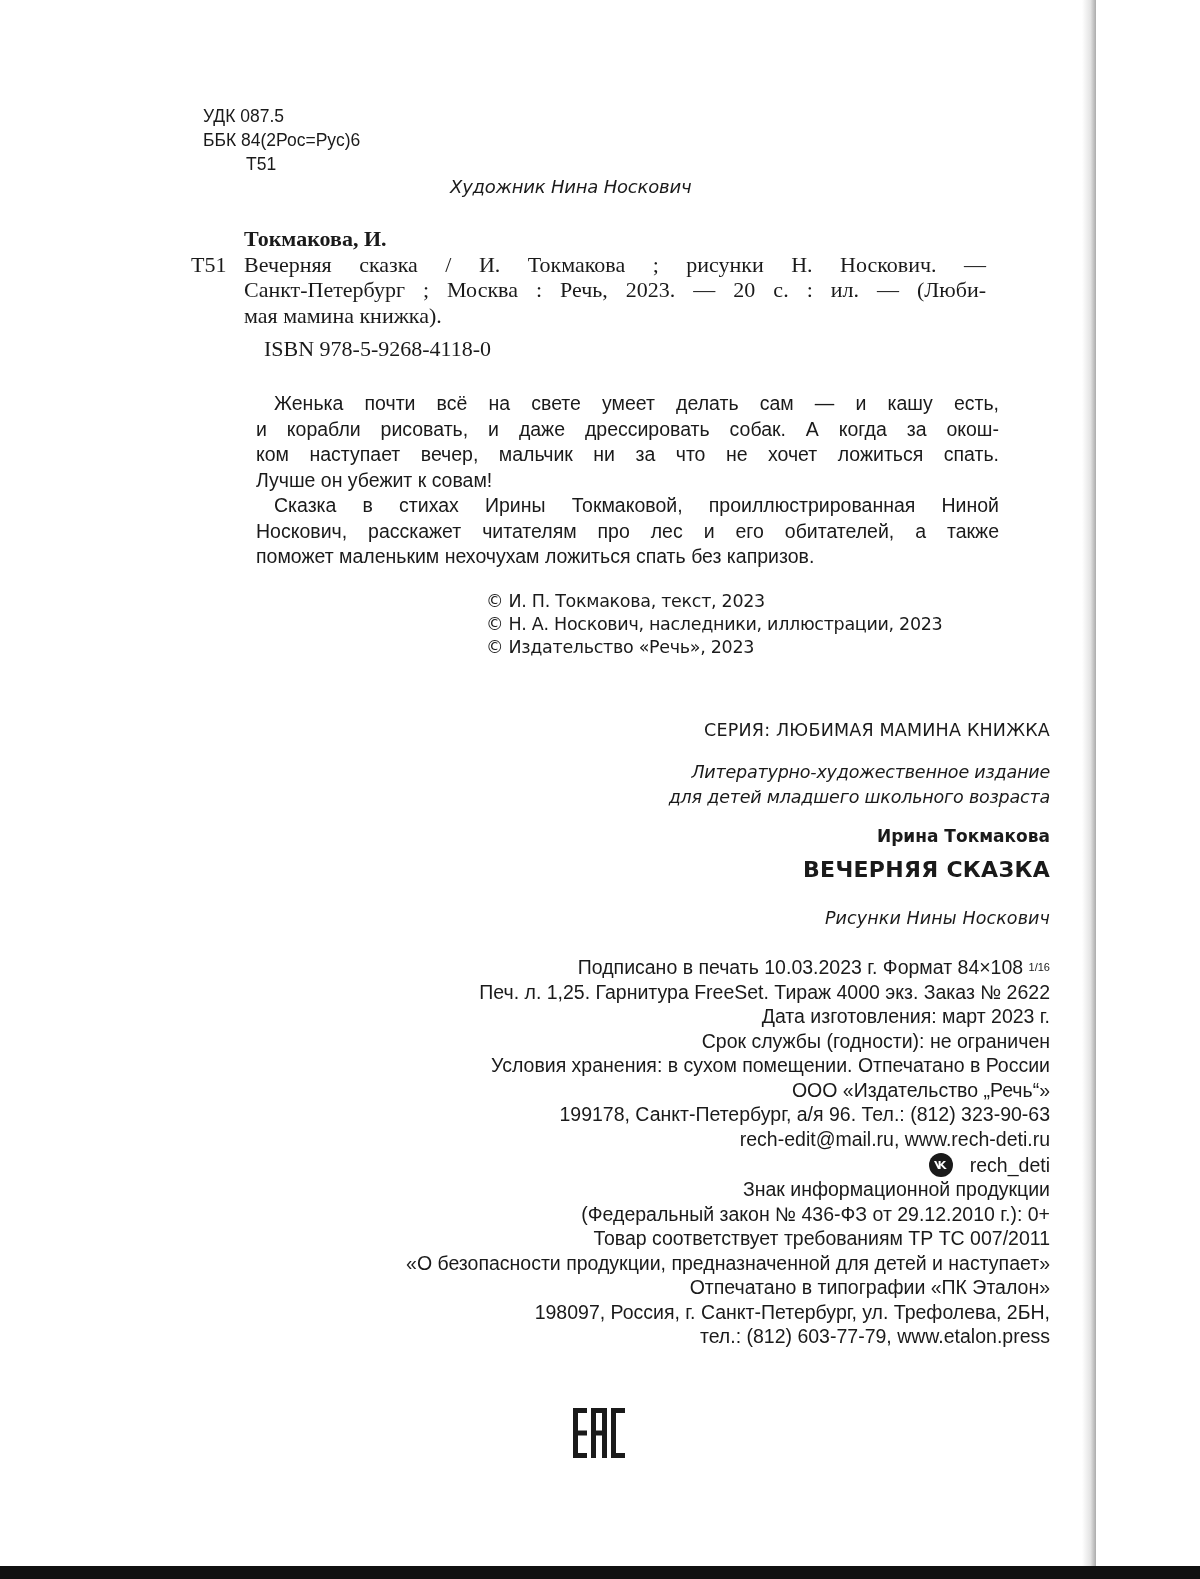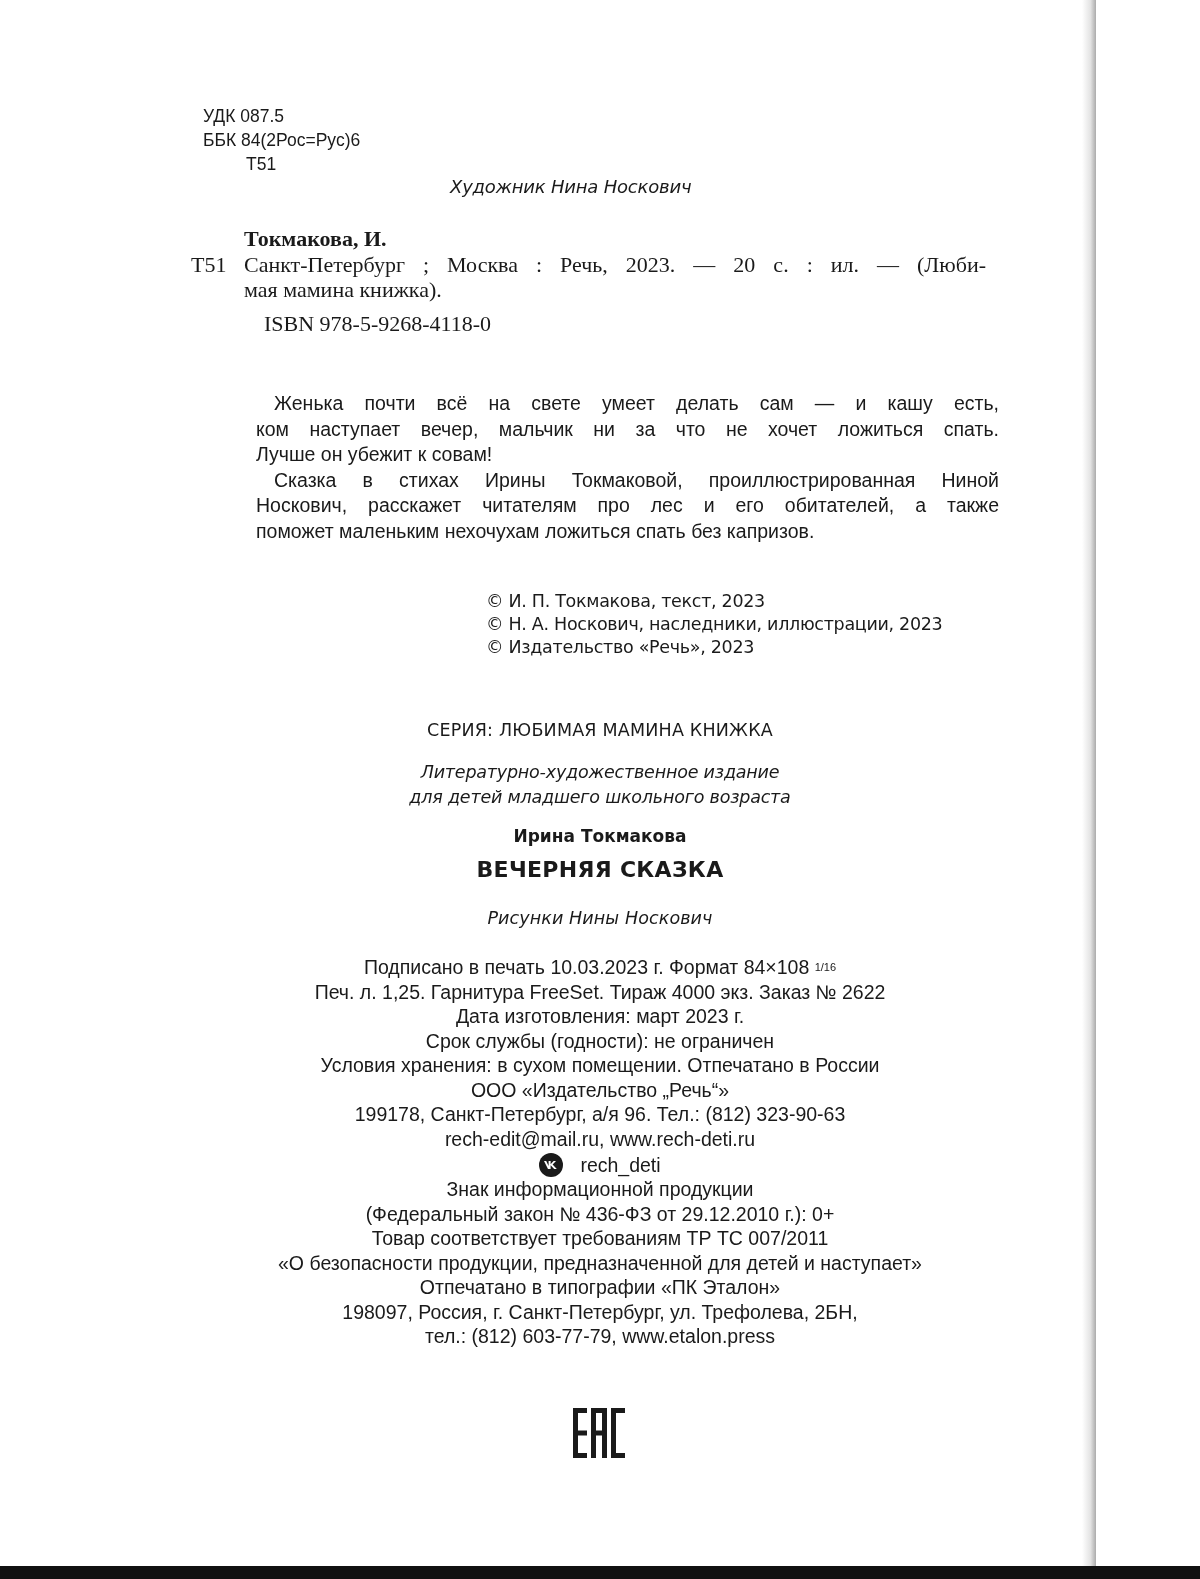--- a/index.html
+++ b/index.html
@@ -97,21 +97,21 @@
       font-size: 17.5px;
       line-height: 23px;
       letter-spacing: -0.3px;
     }
 
     
     .center {
       position: absolute;
       left: 150px;
       width: 900px;
-      text-align: center;
+      text-align: right;
     }
     .series {
       top: 720px;
       font-size: 17.5px;
       letter-spacing: 0.2px;
     }
     .genre {
       top: 760px;
       font-size: 17.5px;
       line-height: 25px;
@@ -176,29 +176,31 @@
     <div class="indent">Т51</div>
   </div>
 
   <div class="illustrator">Художник Нина Носкович</div>
 
   <div class="bib">
     <div class="author">Токмакова, И.</div>
     <div class="row">
       <div class="code">Т51</div>
       <div class="desc">
+        <span class="l">Вечерняя сказка / И. Токмакова ; рисунки Н. Носкович. —</span>
         <span class="l">Санкт-Петербург ; Москва : Речь, 2023. — 20 с. : ил. — (Люби-</span>
         <span class="l last">мая мамина книжка).</span>
       </div>
     </div>
     <div class="isbn">ISBN 978-5-9268-4118-0</div>
   </div>
 
   <div class="annot">
     <span class="l first">Женька почти всё на свете умеет делать сам — и кашу есть,</span>
+    <span class="l">и корабли рисовать, и даже дрессировать собак. А когда за окош-</span>
     <span class="l">ком наступает вечер, мальчик ни за что не хочет ложиться спать.</span>
     <span class="l last">Лучше он убежит к совам!</span>
     <span class="l first">Сказка в стихах Ирины Токмаковой, проиллюстрированная Ниной</span>
     <span class="l">Носкович, расскажет читателям про лес и его обитателей, а также</span>
     <span class="l last">поможет маленьким нехочухам ложиться спать без капризов.</span>
   </div>
 
   <div class="copyright">
     <div>© И. П. Токмакова, текст, 2023</div>
     <div>© Н. А. Носкович, наследники, иллюстрации, 2023</div>

